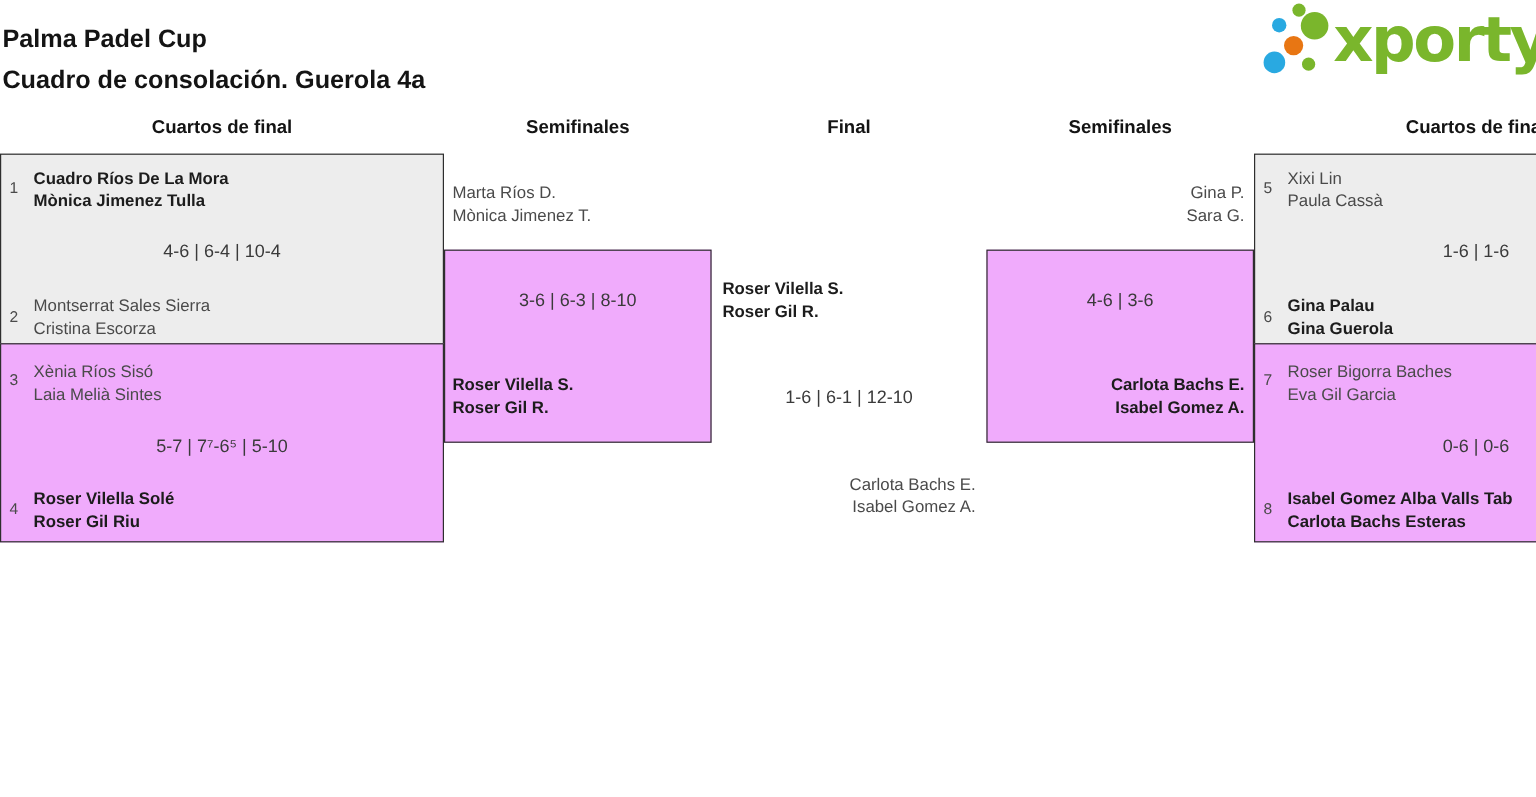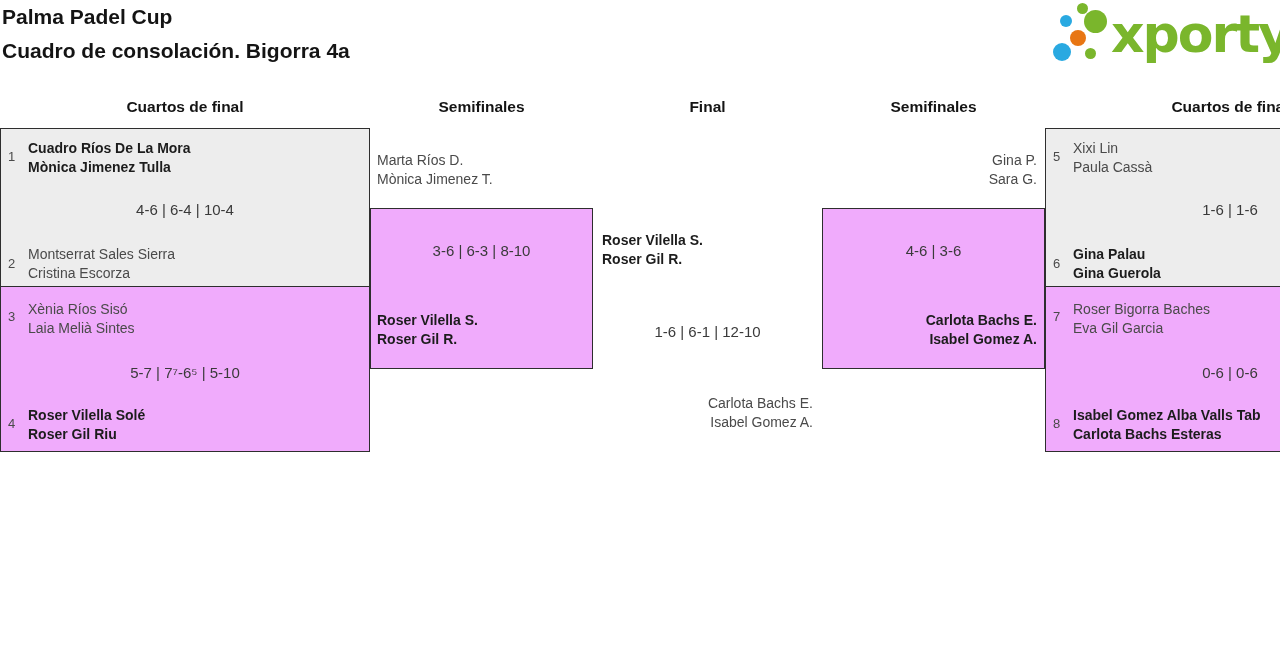--- a/index.html
+++ b/index.html
@@ -1,21 +1,21 @@
 <!DOCTYPE html>
 <html><head>
 <meta charset="utf-8">
 <style>
   html,body{margin:0;padding:0;background:#ffffff;}
   .stage{
     position:relative;width:1280px;height:664px;background:#ffffff;overflow:hidden;
     font-family:"Liberation Sans", sans-serif;color:#1c1c1c;
   }
   
-  .page-title{position:absolute;left:2px;top:0;}
+  .page-title{position:absolute;left:2px;top:16px;}
   .page-title .t1,.page-title .t2{
     font-size:21px;font-weight:700;color:#141414;line-height:34px;white-space:nowrap;
   }
   
   .logo{position:absolute;left:1050px;top:0;width:230px;height:70px;}
   .dot{position:absolute;border-radius:50%;}
   .d-green-sm-top {left:27px;top:3px;  width:11px;height:11px;background:#7ab62c;}
   .d-green-lg     {left:34px;top:10px; width:23px;height:23px;background:#7ab62c;}
   .d-blue-sm      {left:10px;top:15px; width:12px;height:12px;background:#29a9e1;}
   .d-orange       {left:20px;top:30px; width:16px;height:16px;background:#e87613;}
@@ -66,21 +66,21 @@
   .sf.left-side .team-b{left:6px;}
   .sf.right-side .team-b{left:0;width:214px;}
 </style>
 </head>
 <body>
 
 <div class="stage">
 
   <div class="page-title">
     <div class="t1">Palma Padel Cup</div>
-    <div class="t2">Cuadro de consolación. Bigorra 4a</div>
+    <div class="t2">Cuadro de consolación. Guerola 4a</div>
   </div>
 
   <div class="logo">
     <span class="dot d-green-sm-top"></span>
     <span class="dot d-green-lg"></span>
     <span class="dot d-blue-sm"></span>
     <span class="dot d-orange"></span>
     <span class="dot d-blue-lg"></span>
     <span class="dot d-green-sm-bot"></span>
     <span class="wordmark">xporty</span>

